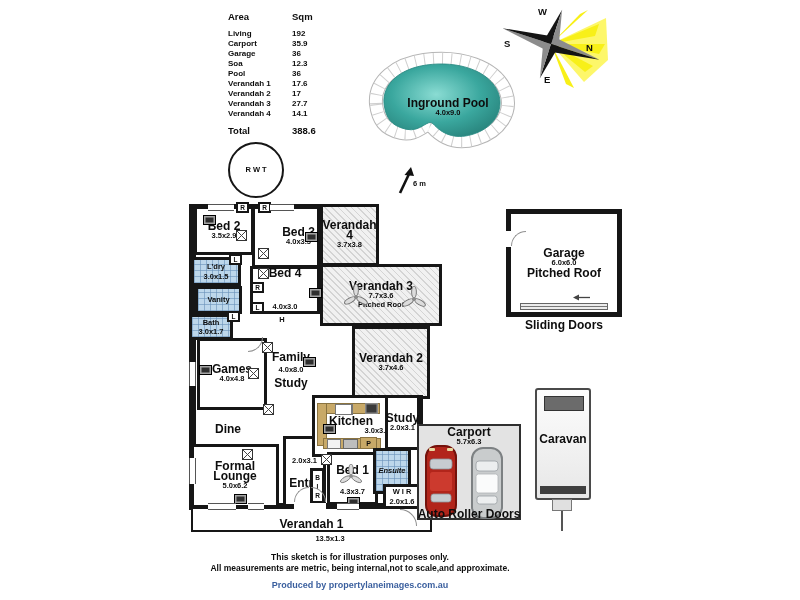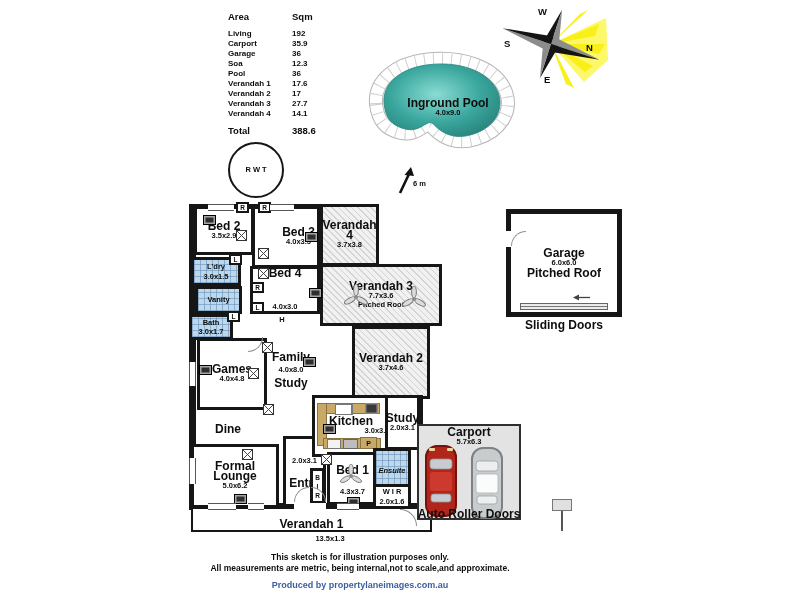--- a/index.html
+++ b/index.html
@@ -246,21 +246,21 @@
   </div>
   <div class="freelbl dim" style="left:330px;top:487px;width:45px;">4.3x3.7</div>
   <div class="rm" style="left:310px;top:468px;width:15px;height:36px;">
     <span class="birl">B</span>
     <span class="birl">I</span>
     <span class="birl">R</span>
   </div>
   <div class="rm wet" style="left:373px;top:448px;width:38px;height:46px;font-style:italic;">
     <div class="dim">Ensuite</div>
   </div>
-  <div class="rm" style="left:373px;top:484px;width:38px;height:25px;">
+  <div class="rm" style="left:383px;top:484px;width:38px;height:25px;">
     <div class="dim">W I R</div>
     <div class="dim">2.0x1.6</div>
   </div>
 
 
   <div class="rm" style="left:506px;top:209px;width:116px;height:108px;border-width:5px;">
     <div class="lbl">Garage</div>
     <div class="dim">6.0x6.0</div>
     <div class="lbl">Pitched Roof</div>
     <div style="position:absolute;left:9px;top:89px;width:88px;height:7px;background:linear-gradient(#ececec 45%,#777 45%,#777 55%,#ececec 55%);border:1px solid #666;box-sizing:border-box;"></div>
@@ -286,20 +286,25 @@
   </svg>
   <svg class="abs" style="left:470px;top:446px;" width="34" height="74" viewBox="0 0 34 74">
     <rect x="2" y="2" width="30" height="70" rx="11" fill="#c9cccd" stroke="#7d8183" stroke-width="2"></rect>
     <rect x="6" y="15" width="22" height="10" rx="3" fill="#eceeef" stroke="#9aa0a3" stroke-width="0.8"></rect>
     <rect x="6" y="28" width="22" height="19" rx="2.5" fill="#fafbfb" stroke="#b0b4b6" stroke-width="0.8"></rect>
     <rect x="7" y="50" width="20" height="8" rx="2.5" fill="#eceeef" stroke="#9aa0a3" stroke-width="0.8"></rect>
   </svg>
   <div class="freelbl lbl" style="left:417px;top:509px;width:104px;">Auto Roller Doors</div>
 
   <div class="abs" style="left:535px;top:386px;width:58px;height:150px;">
+    <div style="position:absolute;left:0;top:2px;width:56px;height:112px;border:2px solid #4a4a4a;border-radius:3px;background:linear-gradient(180deg,#fdfdfd,#e7e7e7);box-sizing:border-box;">
+      <div style="position:absolute;left:7px;top:6px;width:38px;height:13px;background:#6b6b6b;border:1px solid #333;"></div>
+      <div class="lbl" style="position:absolute;left:0;top:44px;width:52px;text-align:center;">Caravan</div>
+      <div style="position:absolute;left:3px;top:96px;width:46px;height:8px;background:#3f3f3f;"></div>
+    </div>
     <div style="position:absolute;left:17px;top:113px;width:20px;height:12px;background:#e0e0e0;border:1px solid #777;box-sizing:border-box;"></div>
     <div style="position:absolute;left:26px;top:125px;width:2px;height:20px;background:#555;"></div>
   </div>
 
   <svg class="abs" style="left:343px;top:284px;" width="26" height="26" viewBox="0 0 26 26">
     <g fill="#dcdcdc" stroke="#6f6f6f" stroke-width="0.9">
       <ellipse cx="13" cy="6" rx="2.4" ry="6"></ellipse>
       <ellipse cx="13" cy="6" rx="2.4" ry="6" transform="rotate(120 13 13)"></ellipse>
       <ellipse cx="13" cy="6" rx="2.4" ry="6" transform="rotate(240 13 13)"></ellipse>
     </g>

